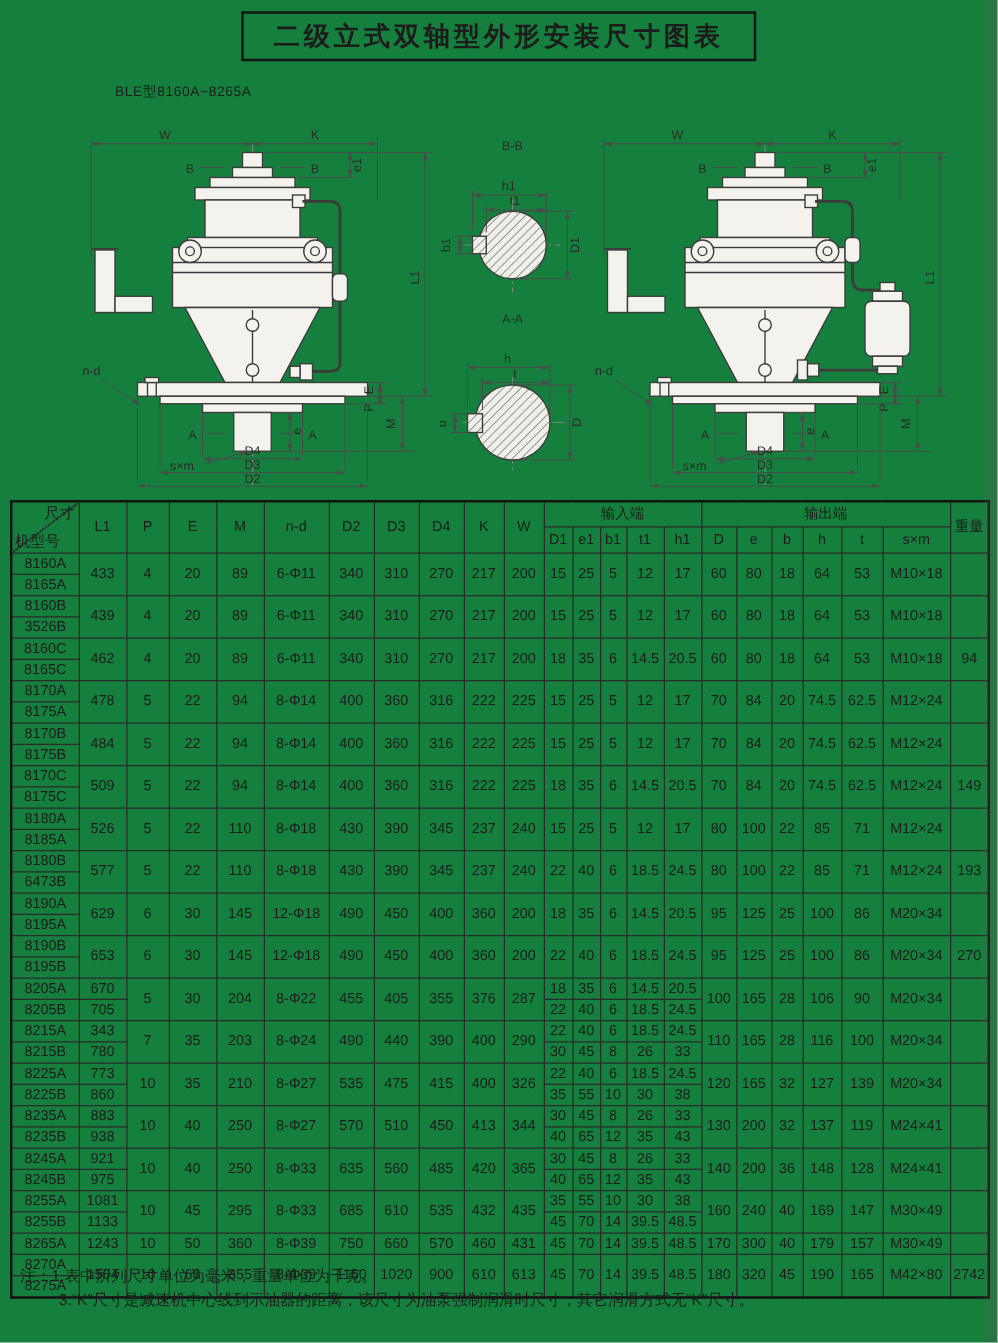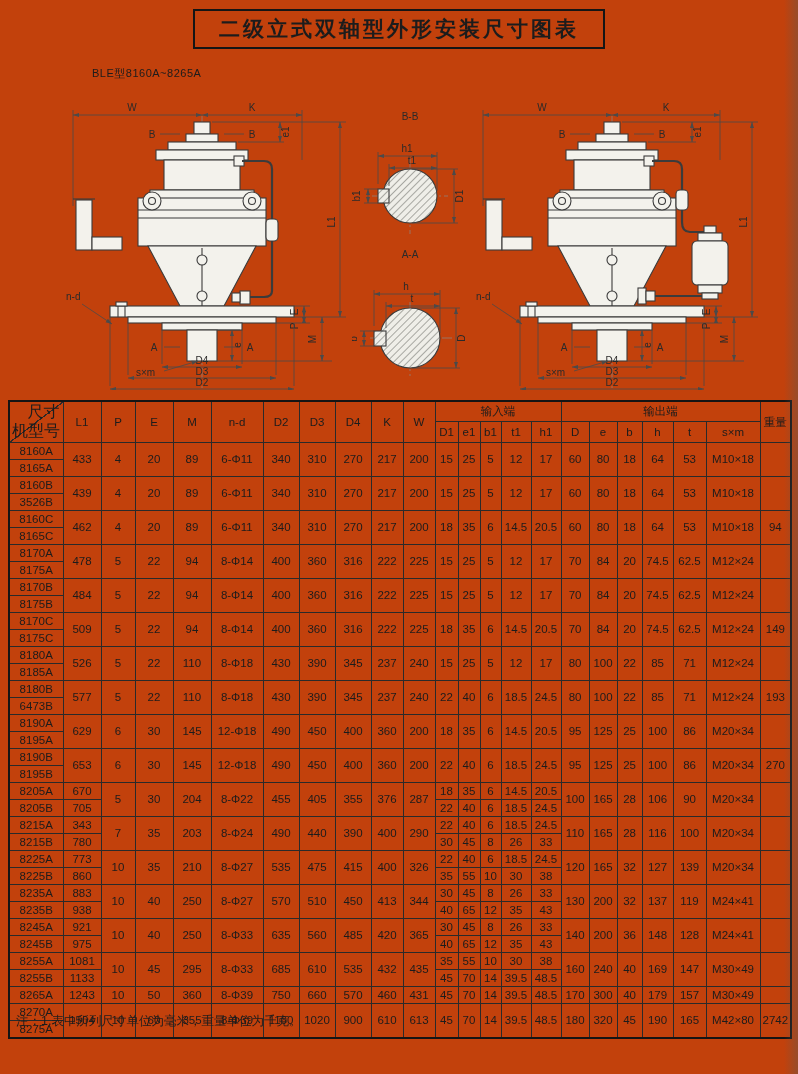--- a/index.html
+++ b/index.html
@@ -1,16 +1,16 @@
 <!DOCTYPE html>
 <html><head>
 <meta charset="utf-8">
 <style>
   html,body{margin:0;padding:0;background:#e8e7e2;}
-  .page{position:relative;width:798px;height:1074px;background:#c2410c;
+  .page{position:relative;width:798px;height:1074px;background:#15803d;
         font-family:"Liberation Sans",sans-serif;color:#1c1c1c;overflow:hidden;}
   .scan-edge{position:absolute;right:0;top:0;width:14px;height:100%;
         background:linear-gradient(to right,rgba(100,98,92,0),rgba(92,90,84,.42));}
   .title-box{position:absolute;top:9px;left:50%;transform:translateX(-50%);
         border:2.5px solid #151515;padding:4px 24px;font-size:21px;font-weight:bold;
         letter-spacing:3px;white-space:nowrap;}
   .caption{position:absolute;top:66px;font-size:11px;letter-spacing:.5px;}
   .caption-left{left:92px;}
   .caption-right{left:458px;}
   .drawing-left{position:absolute;left:52px;top:98px;}
@@ -18,21 +18,21 @@
   .drawing-right{position:absolute;left:452px;top:98px;}
 
   table.spec{position:absolute;top:400px;left:8px;width:782px;border-collapse:collapse;
         table-layout:fixed;border:2px solid #141414;font-size:11.5px;}
   .spec th,.spec td{border:1px solid #2a2a2a;text-align:center;vertical-align:middle;
         padding:0;white-space:nowrap;overflow:hidden;font-weight:normal;line-height:1.05;}
   .spec thead tr:first-child th{height:19px;}
   .spec thead tr:last-child th{height:20px;}
   .spec tbody td{height:16px;}
   .spec tr.gs td{border-top:1.5px solid #141414;}
-  th.corner{position:relative;font-size:16px;
+  th.corner{position:relative;font-size:12px;
         background:linear-gradient(to bottom right,transparent calc(50% - .6px),
           #2a2a2a calc(50% - .6px),#2a2a2a calc(50% + .6px),transparent calc(50% + .6px));}
   .c-top{position:absolute;top:2px;right:3px;}
   .c-bot{position:absolute;bottom:2px;left:2px;}
 
   .notes{position:absolute;left:16px;top:1012px;width:772px;font-size:12.5px;line-height:1.5;}
   .note-first{display:flex;}
   .note-indent{margin-left:31px;}
 
   svg .fln{fill:#f3f2ec;stroke:#3b3b3b;stroke-width:1.1;}
@@ -930,16 +930,17 @@
           <td>8275A</td>
         </tr>
       </tbody>
   </table>
 
   <div class="notes">
     <div class="note-first">
       <span class="note-prefix">注：</span>
       <span>1.表中所列尺寸单位为毫米，重量单位为千克。</span>
     </div>
+    <div class="note-indent">3.“K”尺寸是减速机中心线到示油器的距离，该尺寸为油泵强制润滑时尺寸，其它润滑方式无“K”尺寸。</div>
   </div>
 
   <div class="scan-edge"></div>
 </div>
 
 </body></html>

